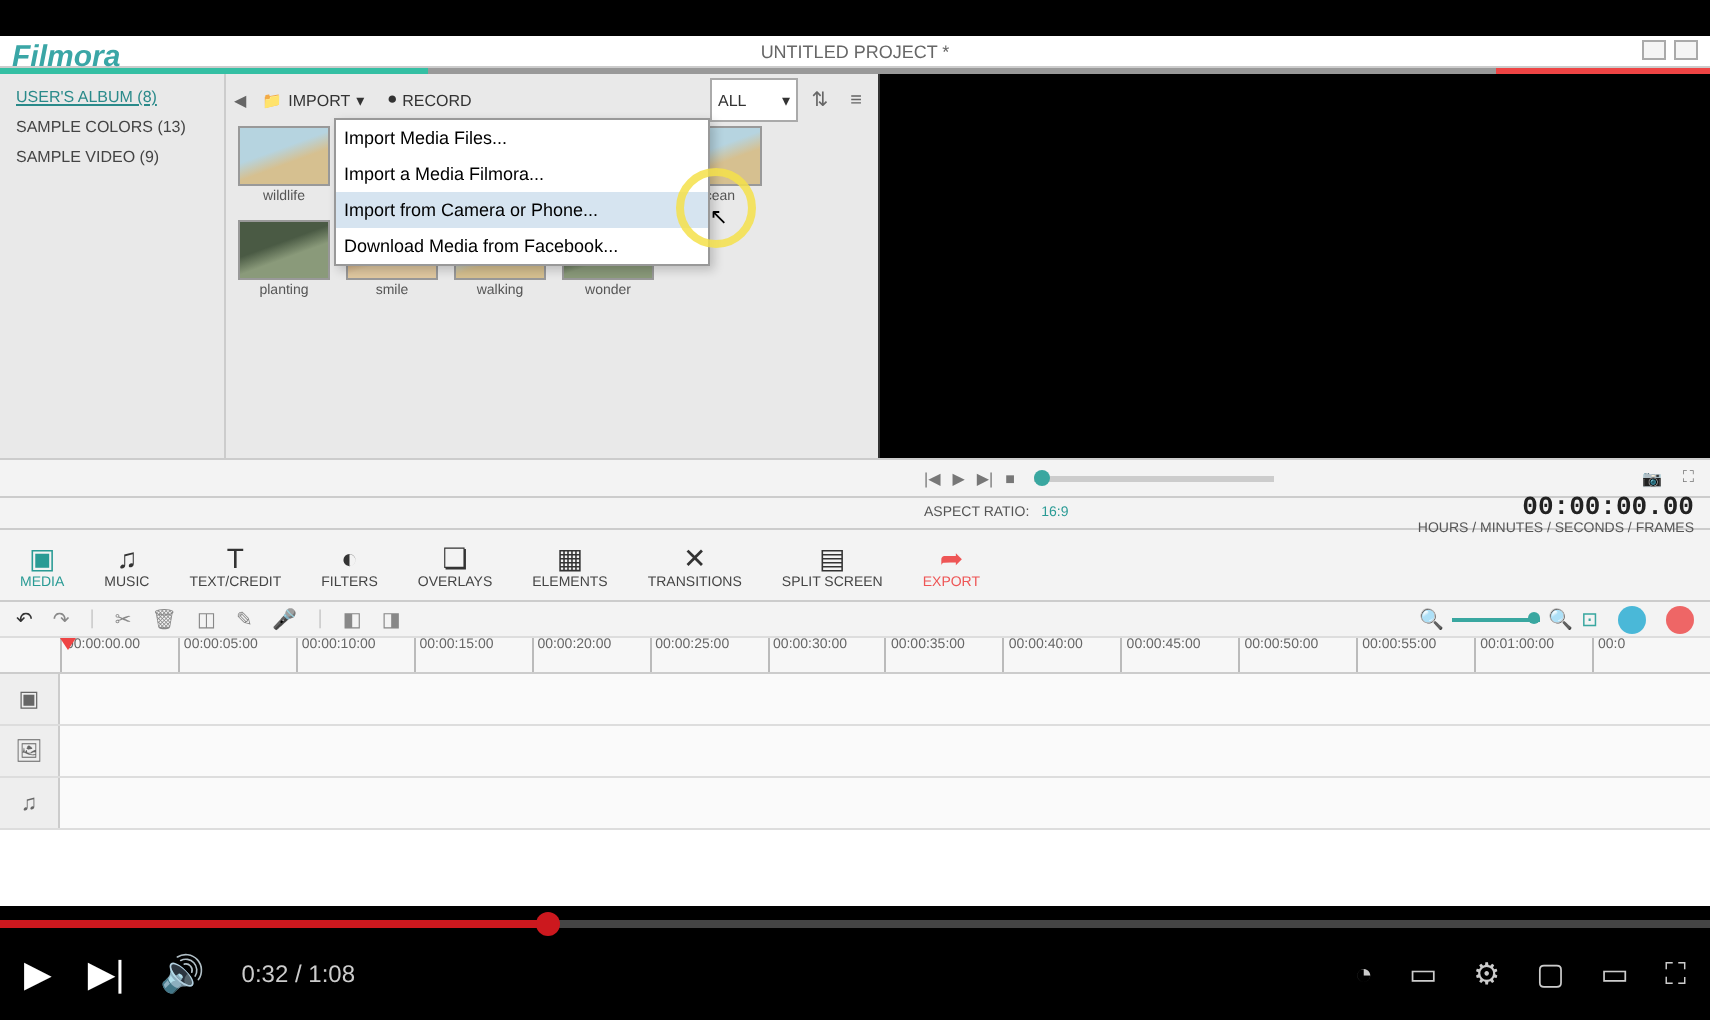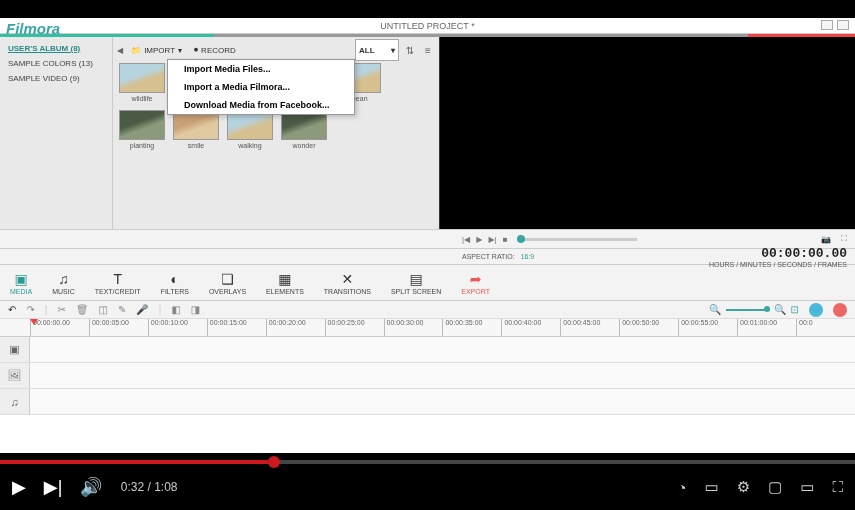--- a/index.html
+++ b/index.html
@@ -9,36 +9,36 @@
   .titlebar .logo { position: absolute; left: 6px; top: 3px; font-size: 15px; color: #3aa6a6; font-style: italic; font-weight: bold; }
   .titlebar .winbtns { position: absolute; right: 6px; top: 2px; display: flex; gap: 4px; }
   .titlebar .winbtn { width: 12px; height: 10px; border: 1px solid #aaa; background: #f5f5f5; }
   .accent { height: 3px; display: flex; }
   .accent div:nth-child(1){ flex: 2; background: #34bfa3; }
   .accent div:nth-child(2){ flex: 5; background: #999; }
   .accent div:nth-child(3){ flex: 1; background: #e44; }
   .upper { display: flex; height: 192px; }
   .sidebar { width: 113px; background: #e9e9e9; border-right: 1px solid #ccc; padding: 4px 0; font-size: 8px; }
   .sidebar .item { padding: 3px 8px; color: #444; cursor: pointer; }
-  .sidebar .item.active { color: #2a8a8a; text-decoration: underline; font-weight: bold; }
+  .sidebar .item.active { color: #2a8a8a; text-decoration: underline; font-weight: normal; }
   .media-panel { flex: 1; background: #e9e9e9; position: relative; padding: 4px; }
   .media-toolbar { height: 18px; display: flex; align-items: center; font-size: 8px; color: #333; gap: 4px; }
   .mt-btn { display: flex; align-items: center; gap: 3px; padding: 2px 4px; cursor: pointer; }
   .mt-arrow { font-size: 8px; color: #666; }
   .mt-spacer { flex: 1; }
-  .mt-select { width: 44px; height: 22px; border: 1px solid #aaa; background: #fff; font-size: 8px; padding: 0 3px; display: flex; align-items: center; justify-content: space-between; cursor: pointer; font-weight: bold; }
+  .mt-select { width: 44px; height: 22px; border: 1px solid #aaa; background: #fff; font-size: 8px; padding: 0 3px; display: flex; align-items: center; justify-content: space-between; cursor: pointer; }
   .mt-icon { width: 14px; text-align: center; color: #666; cursor: pointer; font-size: 10px; }
   .thumbs { display: flex; flex-wrap: wrap; gap: 8px; padding: 4px 2px; }
   .thumb { width: 46px; }
   .thumb .img { width: 46px; height: 30px; background: linear-gradient(160deg,#b6d4e0 40%,#d6c090 60%); border: 1px solid #999; }
   .thumb .img.b { background: linear-gradient(160deg,#4a5a44 40%,#8a9a7a 60%); }
   .thumb .img.c { background: linear-gradient(160deg,#c9a074 40%,#e0c8a0 60%); }
   .thumb .lbl { font-size: 7px; color: #555; text-align: center; margin-top: 2px; }
   .dropdown { position: absolute; left: 54px; top: 22px; width: 188px; background: #fff; border: 1px solid #999; box-shadow: 2px 2px 5px rgba(0,0,0,.2); font-size: 9px; z-index: 10; }
-  .dropdown .ditem { padding: 4px 16px; cursor: pointer; font-weight: bold; }
+  .dropdown .ditem { padding: 4px 4px; cursor: pointer; }
   .dropdown .ditem.hl { background: #d6e4f0; position: relative; }
   .highlight-ring { position: absolute; right: -24px; top: -12px; width: 40px; height: 40px; border: 4px solid #f5e04a; border-radius: 50%; pointer-events: none; opacity: .85; }
   .cursor { position: absolute; right: -10px; top: 6px; font-size: 11px; color: #000; pointer-events: none; }
   .preview { width: 416px; background: #000; border-left: 1px solid #333; position: relative; }
   .midctrl { height: 20px; background: #f3f3f3; display: flex; align-items: center; padding: 0 8px; font-size: 8px; color: #555; border-top: 1px solid #ccc; border-bottom: 1px solid #ccc; }
   .midctrl .left { flex: 1; display: flex; align-items: center; gap: 6px; }
   .midctrl .pb { font-size: 8px; color: #777; cursor: pointer; }
   .midctrl .slider { width: 120px; height: 3px; background: #ccc; position: relative; margin-left: 4px; }
   .midctrl .slider .dot { position: absolute; left: 0; top: -3px; width: 8px; height: 8px; border-radius: 50%; background: #39a7a0; }
   .midctrl .right { display: flex; align-items: center; gap: 10px; font-size: 8px; color: #666; }
@@ -160,20 +160,25 @@
           </div>
         <div class="thumb">
             <div class="img b"></div>
             <div class="lbl">wonder</div>
           </div>
       </div>
 
       <div class="dropdown">
         <div class="ditem">Import Media Files...</div>
         <div class="ditem">Import a Media Filmora...</div>
+        <div class="ditem hl">
+          <span>Import from Camera or Phone...</span>
+          <div class="highlight-ring"></div>
+          <span class="cursor">↖</span>
+        </div>
         <div class="ditem">Download Media from Facebook...</div>
       </div>
     </div>
 
     <div class="preview"></div>
   </div>
 
   <div class="midctrl">
     <div class="left">
       <span style="width:448px"></span>

